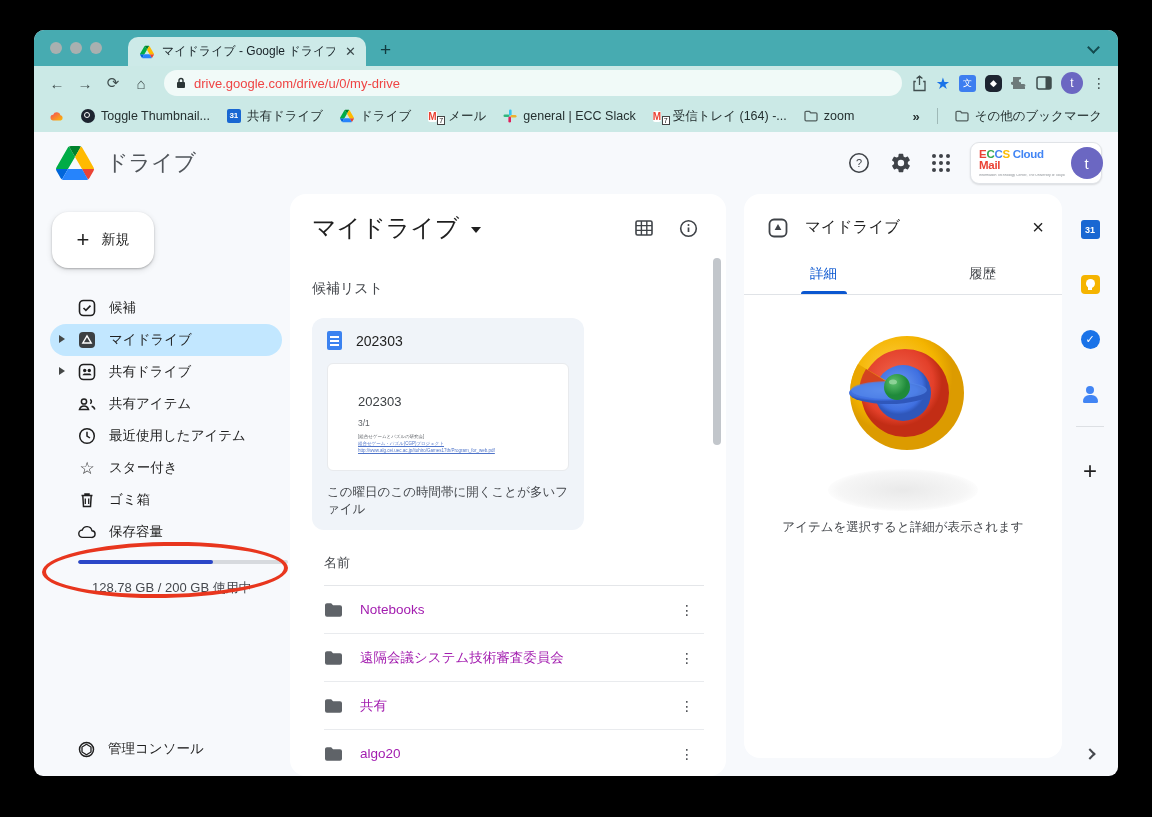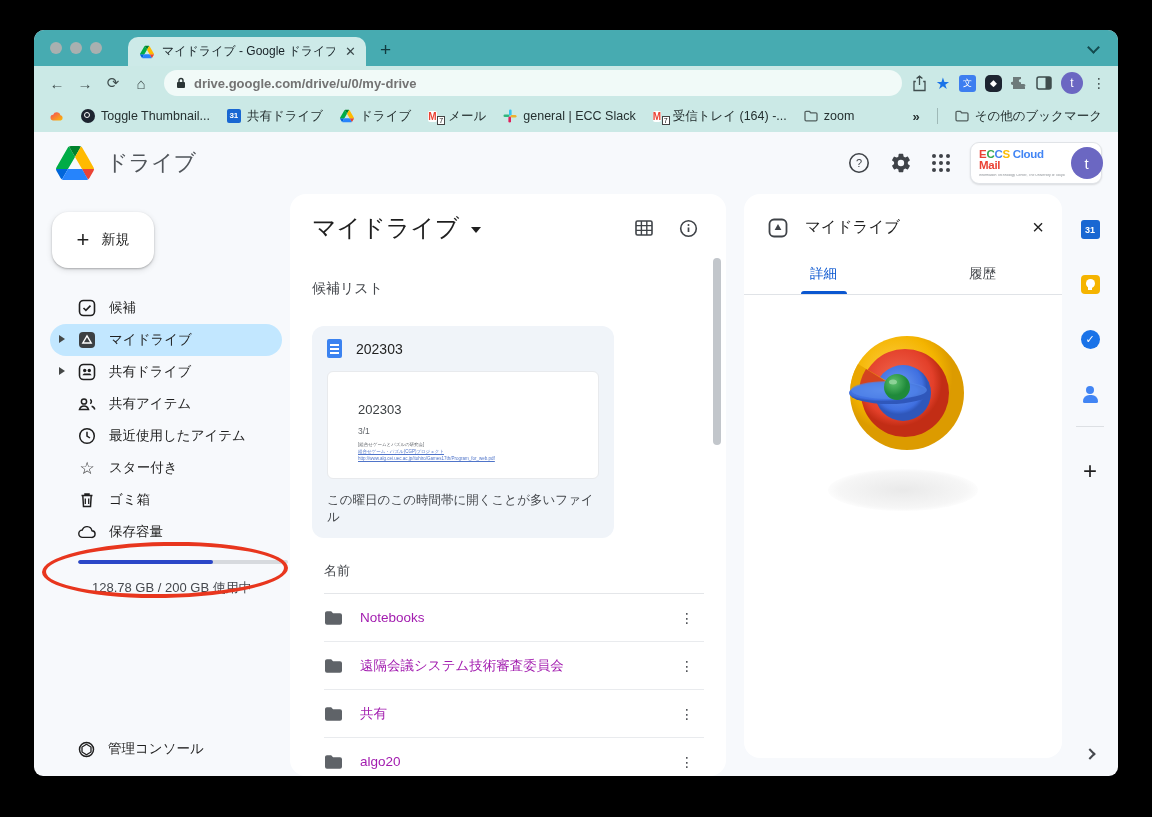--- a/index.html
+++ b/index.html
@@ -12,21 +12,21 @@
   .traffic span { width:12px; height:12px; border-radius:50%; background:#a9b0b0; }
   .tab { margin-left:94px; width:238px; height:29px; background:#cdeae8; border-radius:10px 10px 0 0; display:flex; align-items:center; padding:0 8px 0 12px; gap:8px; }
   .tab-title { flex:1; font-size:12px; color:#172126; white-space:nowrap; overflow:hidden; }
   .tab-close { font-size:13px; color:#39474a; padding:0 2px; }
   .newtab-btn { font-size:19px; color:#113b3f; margin:0 0 5px 14px; }
   .strip-chevron { position:absolute; right:20px; top:13px; width:9px; height:9px; border-right:2px solid #134a4e; border-bottom:2px solid #134a4e; transform:rotate(45deg); }
 
   .toolbar { height:34px; background:#cbe9e6; display:flex; align-items:center; padding:0 10px; gap:2px; flex:none; }
   .nav-ic { width:26px; text-align:center; font-size:15px; color:#3f4d4d; }
   .urlbar { flex:1; height:26px; background:#f1faf8; border-radius:13px; margin:0 8px; display:flex; align-items:center; padding:0 12px; gap:8px; }
-  .url-text { font-size:13px; color:#737373;font-weight:bold; }
+  .url-text { font-size:13px; color:#ef4444; }
   .tool-right { display:flex; align-items:center; gap:9px; padding-right:2px; }
   .star { color:#1a73e8; font-size:16px; }
   .chip { width:17px; height:17px; border-radius:3px; display:flex; align-items:center; justify-content:center; font-size:9px; color:#fff; }
   .chip.translate { background:#3d7ef0; }
   .chip.dark { background:#1d2430; border-radius:5px; }
   .avatar-sm { width:22px; height:22px; border-radius:50%; background:#6b67c2; color:#fff; font-size:12px; display:flex; align-items:center; justify-content:center; }
   .kebab { color:#3f4d4d; font-size:14px; letter-spacing:0; }
 
   .bookmarks { height:32px; background:#cbe9e6; display:flex; align-items:center; padding:0 16px; gap:17px; font-size:12.5px; color:#253030; flex:none; }
   .bm { display:flex; align-items:center; gap:6px; white-space:nowrap; }
@@ -67,21 +67,21 @@
   .storage-text { margin:15px 0 0 42px; font-size:13px; color:#45484d; }
   .red-ellipse { position:absolute; left:8px; top:348px; width:246px; height:56px; border:4px solid #e8361e; border-radius:50%; transform:rotate(-1deg); pointer-events:none; }
   .admin-row { margin-top:auto; display:flex; align-items:center; gap:13px; padding:0 0 6px 28px; font-size:13.5px; color:#1f1f1f; }
 
   .main-panel { width:436px; background:#fff; border-radius:16px; padding:18px 14px 0 22px; position:relative; flex:none; overflow:hidden; }
   .main-title-row { display:flex; align-items:center; padding-right:14px; }
   .main-title { font-size:24px; color:#1f1f1f; }
   .title-caret { width:0; height:0; border-top:6px solid #1f1f1f; border-left:5px solid transparent; border-right:5px solid transparent; margin-left:12px; margin-top:4px; }
   .main-title-icons { margin-left:auto; display:flex; gap:26px; align-items:center; }
   .suggest-label { margin-top:36px; font-size:14px; color:#45484d; }
-  .suggest-card { margin-top:28px; width:302px; background:#f0f4f9; border-radius:12px; padding:13px 15px 12px; }
+  .suggest-card { margin-top:20px; width:272px; background:#f0f4f9; border-radius:12px; padding:13px 15px 12px; }
   .card-head { display:flex; align-items:center; gap:14px; }
   .doc-ico { width:15px; height:19px; background:#3b82f0; border-radius:2px; position:relative; }
   .doc-ico i { position:absolute; left:3px; right:3px; height:1.5px; background:#fff; }
   .card-name { font-size:14px; color:#1f1f1f; }
   .card-preview { margin-top:13px; background:#fff; border:1px solid #e8eaed; border-radius:6px; height:108px; padding:30px 10px 0 30px; overflow:hidden; }
   .pv-title { font-size:13px; color:#3c4043; }
   .pv-date { font-size:8.5px; color:#5f6368; margin-top:9px; }
   .pv-lines { margin-top:6px; line-height:1.5; }
   .pv-line { font-size:4.5px; color:#5f6368; display:block; }
   .pv-link { font-size:4.5px; color:#4f74c9; text-decoration:underline; display:block; }
@@ -497,20 +497,21 @@
         <circle cx="82" cy="62" r="44" fill="url(#gr)"></circle>
         <circle cx="80" cy="62" r="28" fill="url(#gb)"></circle>
         <path d="M27 62a57 57 0 0 1 8-29L84 62z" fill="#e8a400" opacity="0.9"></path>
         <path d="M36 62a46 46 0 0 1 7-24L82 62z" fill="#d23a22" opacity="0.9"></path>
         <ellipse cx="66" cy="62" rx="40" ry="11" fill="url(#gb)"></ellipse>
         <ellipse cx="66" cy="59" rx="38" ry="9" fill="#5286ea" opacity="0.7"></ellipse>
         <circle cx="74" cy="56" r="13" fill="url(#gg)"></circle>
         <ellipse cx="70" cy="51" rx="4" ry="2.5" fill="#9ad8a3" opacity="0.8"></ellipse>
       </svg>
       <div class="dp-shadow"></div>
+      <div class="dp-caption">アイテムを選択すると詳細が表示されます</div>
     </div>
 
     <div class="rail">
       <span class="rail-ic cal-ic">31</span>
       <span class="rail-ic keep-ic"></span>
       <span class="rail-ic tasks-ic">✓</span>
       <span class="rail-ic contact-ic"></span>
       <span class="rail-divider"></span>
       <span class="rail-plus">+</span>
       <span class="rail-chevron"></span>

